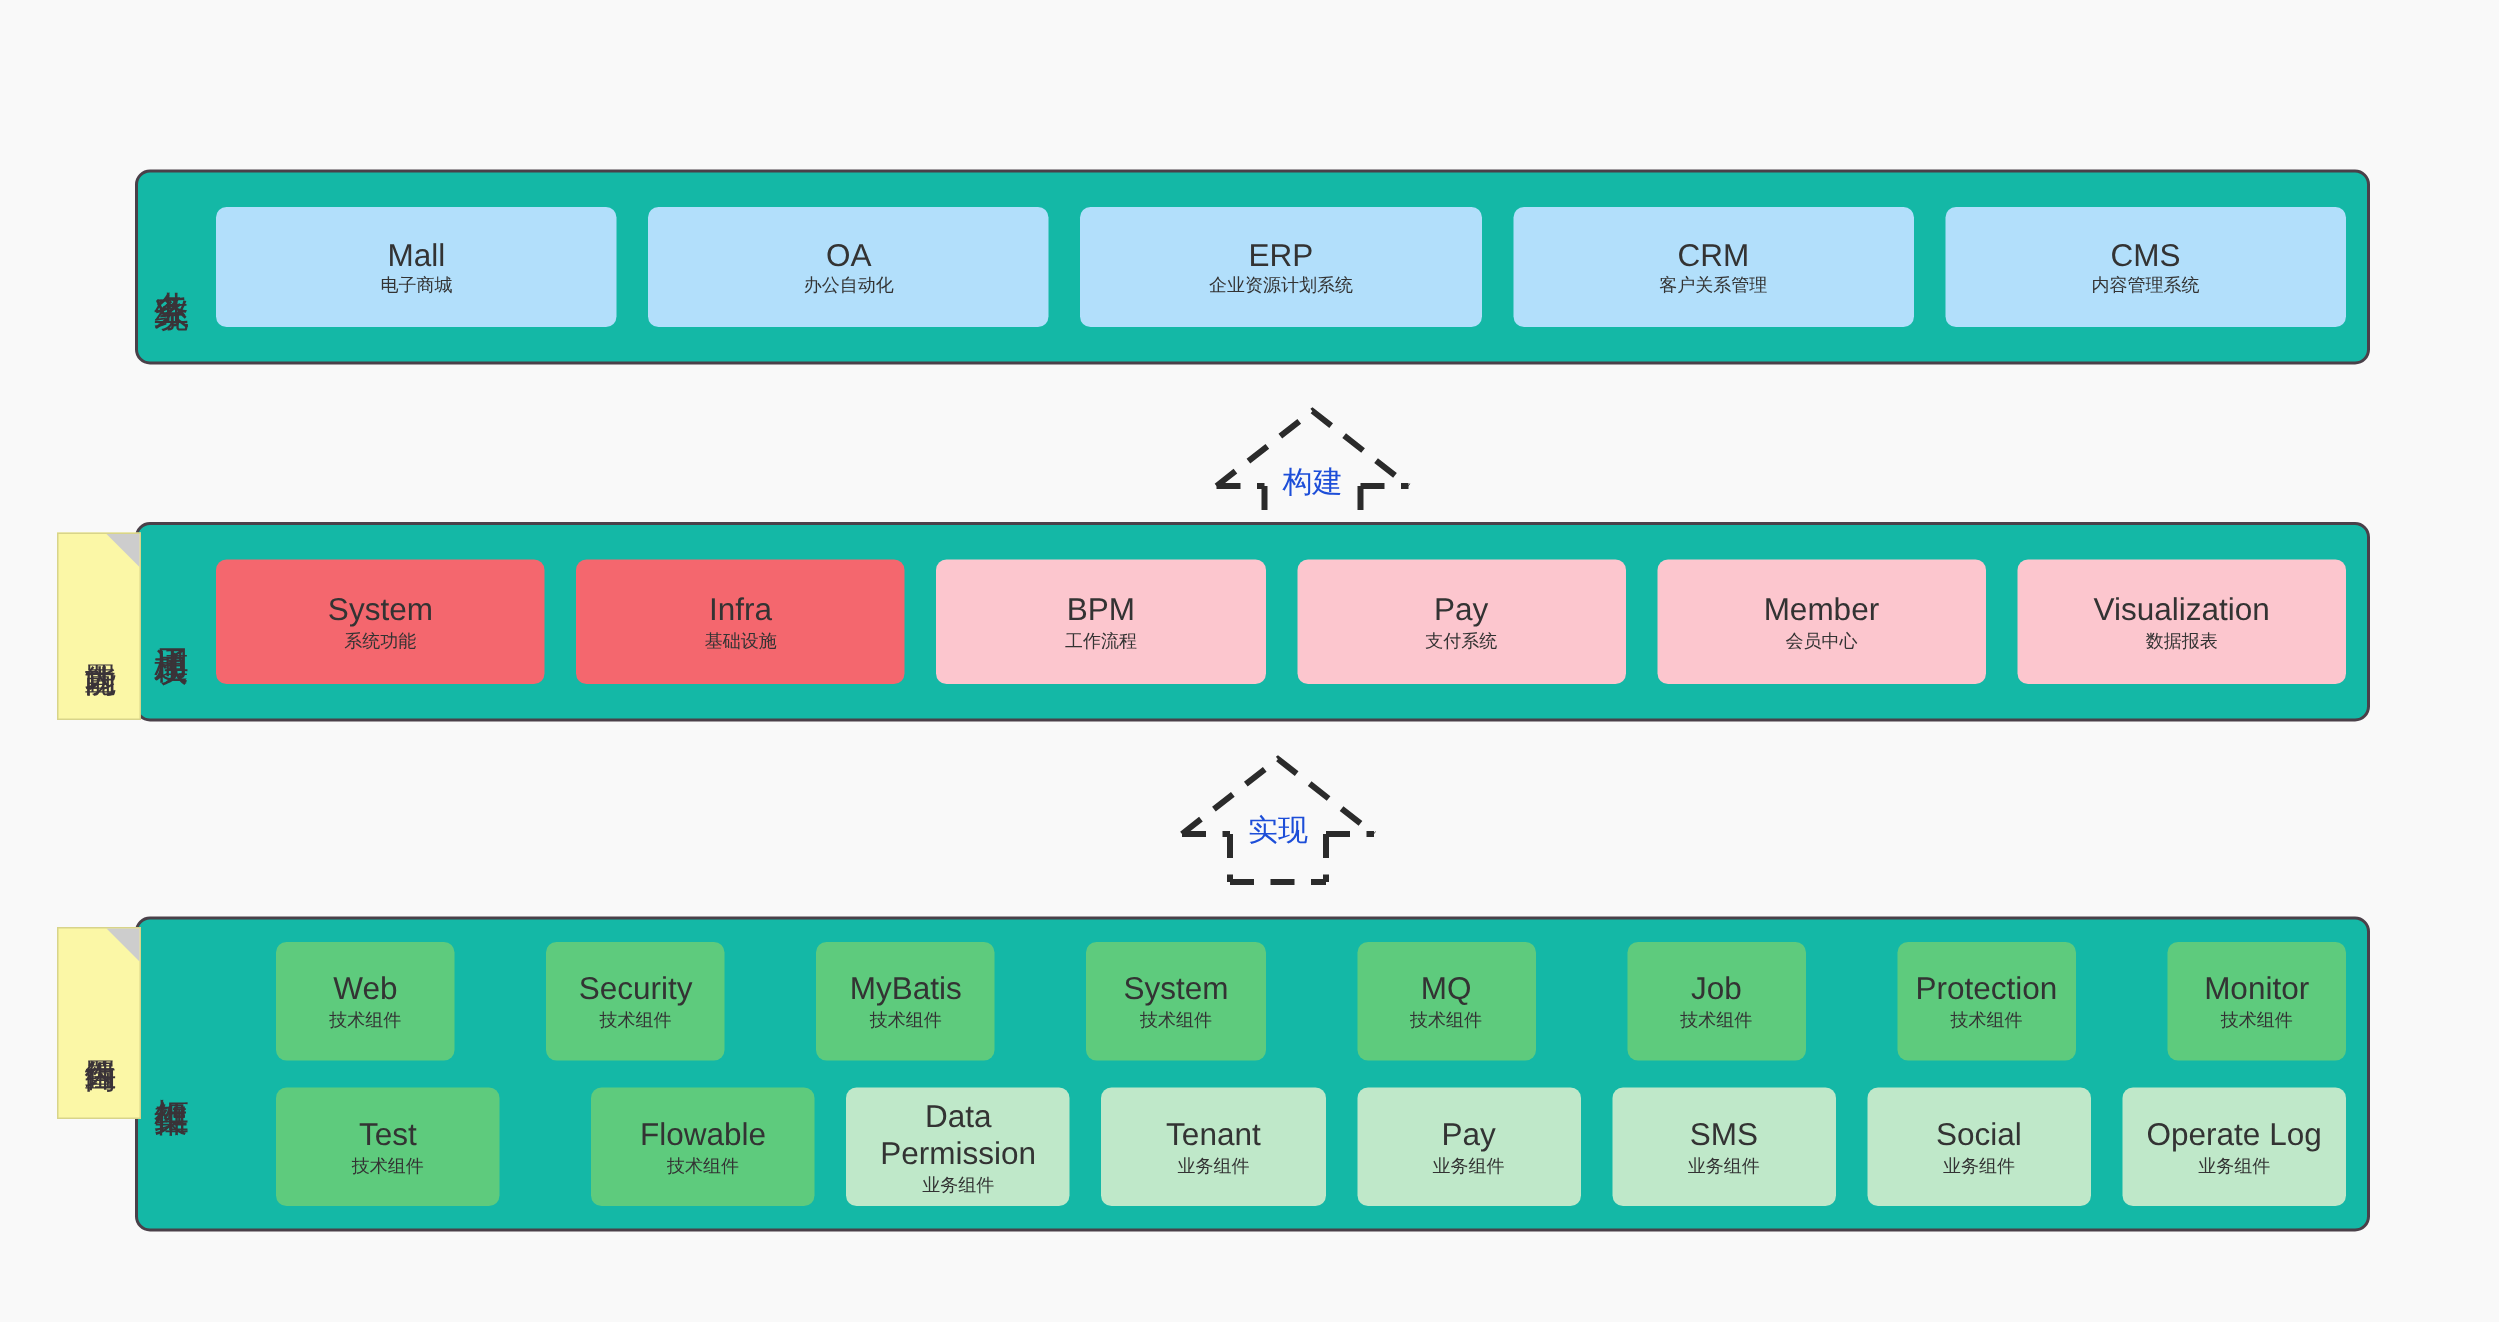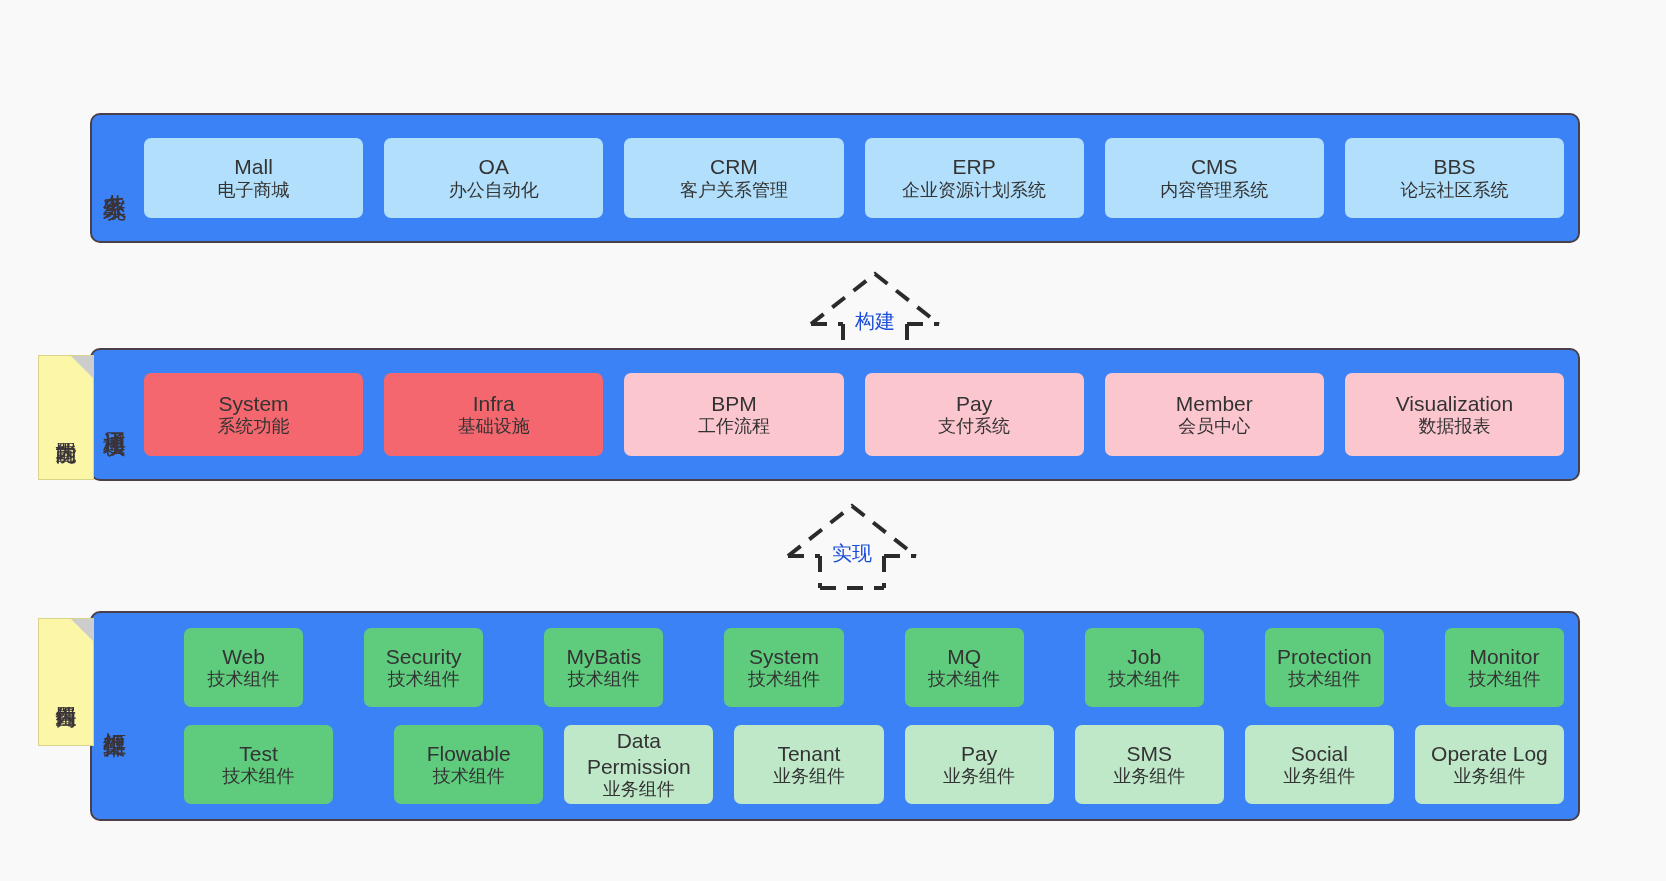--- a/index.html
+++ b/index.html
@@ -20,21 +20,21 @@
     position: absolute;
     left: 0; top: 0;
     width: 1666px;
     height: 881px;
   }
 
   
   .layer {
     position: absolute;
     box-sizing: border-box;
-    background: #3b82f6;
+    background: #14b8a6;
     border: 2px solid #4a4049;
     border-radius: 10px;
     display: flex;
     flex-direction: row;
     align-items: stretch;
   }
   .layer-title {
     flex: 0 0 auto;
     width: 44px;
     display: flex;
@@ -74,21 +74,21 @@
     flex-direction: column;
     align-items: center;
     justify-content: center;
     text-align: center;
     line-height: 1.22;
     color: #333333;
     padding: 4px 6px;
     user-select: none;
   }
   .tile .t-name   { font-size: 21px; }
-  .tile .t-sub    { font-size: 18px; }
+  .tile .t-sub    { font-size: 12px; }
 
   .row-business .tile { height: 80px; background: #b2dffb; }
   .row-modules  .tile { height: 83px; }
   .row-frame    .tile { height: 79px; }
 
   .c-blue        { background: #b2dffb; }
   .c-red         { background: #f4676e; }
   .c-pink        { background: #fcc6ce; }
   .c-green       { background: #5ecb7d; margin-left: 40px; }
   .c-lightgreen  { background: #bfe8c9; }
@@ -153,34 +153,30 @@
       <div class="tile-row">
         <div class="tile c-blue">
           <div class="t-name">Mall</div>
           <div class="t-sub">电子商城</div>
         </div>
         <div class="tile c-blue">
           <div class="t-name">OA</div>
           <div class="t-sub">办公自动化</div>
         </div>
         <div class="tile c-blue">
+          <div class="t-name">ERP</div>
+          <div class="t-sub">企业资源计划系统</div>
+        </div>
+        <div class="tile c-blue">
           <div class="t-name">CRM</div>
           <div class="t-sub">客户关系管理</div>
         </div>
         <div class="tile c-blue">
-          <div class="t-name">ERP</div>
-          <div class="t-sub">企业资源计划系统</div>
-        </div>
-        <div class="tile c-blue">
           <div class="t-name">CMS</div>
           <div class="t-sub">内容管理系统</div>
-        </div>
-        <div class="tile c-blue">
-          <div class="t-name">BBS</div>
-          <div class="t-sub">论坛社区系统</div>
         </div>
       </div>
     </div>
   </div>
 
   <div class="arrow" style="left:795px; top:268px; width:160px; height:90px;">
     <svg width="160" height="90" viewBox="0 0 160 90" aria-hidden="true">
 
       <polyline points="16,56 80,6 144,56" fill="none" stroke="#2b2b2b" stroke-width="4" stroke-dasharray="16 11" stroke-linecap="butt"></polyline>
       <line x1="16" y1="56" x2="48" y2="56" stroke="#2b2b2b" stroke-width="4" stroke-dasharray="16 11"></line>

